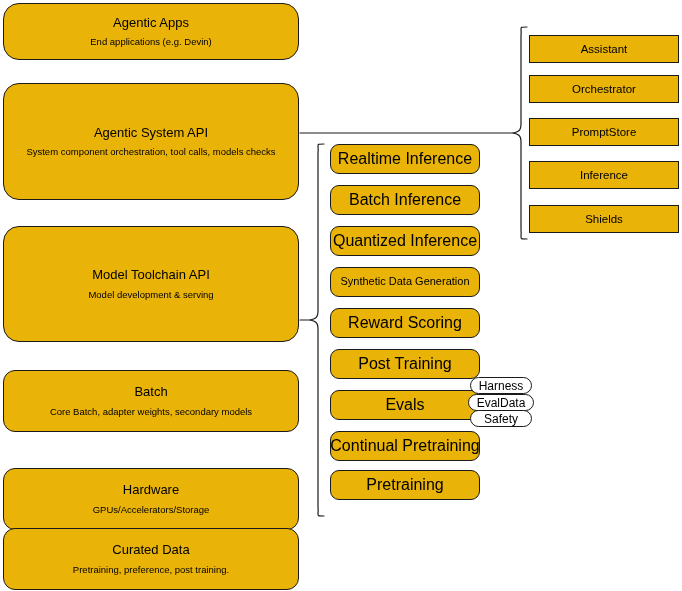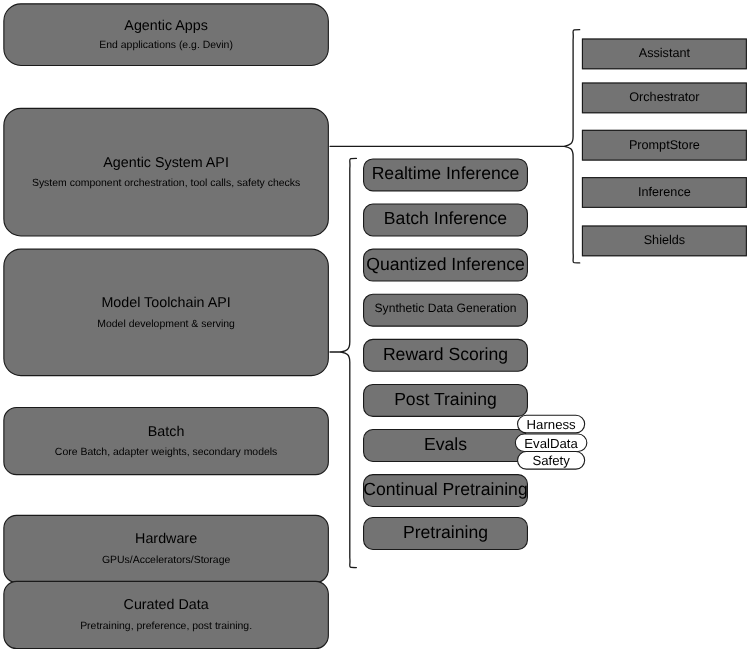--- a/index.html
+++ b/index.html
@@ -19,21 +19,21 @@
     position: absolute;
     left: 0; top: 0;
     width: 682px;
     height: 591px;
   }
   .box {
     position: absolute;
     box-sizing: border-box;
     border: 1.2px solid #1a1a1a;
     border-radius: 12px;
-    background: #737373;
+    background: #eab308;
     display: flex;
     flex-direction: column;
     align-items: center;
     justify-content: center;
     text-align: center;
     line-height: 1.25;
   }
   .box .title {
     font-size: 13px;
     color: #000;
@@ -127,23 +127,23 @@
              C 319 516 315 516 324 516"></path>
 
     <line x1="300" y1="320" x2="310" y2="320"></line>
   </svg>
 
   <div class="box stack-box tall" style="top:3px; height:57px;">
     <div class="title">Agentic Apps</div>
     <div class="subtitle">End applications (e.g. Devin)</div>
   </div>
 
-  <div class="box stack-box tall" style="top:98px; height:117px;text-align:center;">
+  <div class="box stack-box tall" style="top:83px; height:117px;text-align:center;">
     <div class="title">Agentic System API</div>
-    <div class="subtitle">System component orchestration, tool calls, safety checks</div>
+    <div class="subtitle">System component orchestration, tool calls, models checks</div>
   </div>
 
   <div class="box stack-box tall" style="top:226px; height:116px;">
     <div class="title">Model Toolchain API</div>
     <div class="subtitle">Model development &amp; serving</div>
   </div>
 
   <div class="box stack-box" style="top:370px; height:62px;">
     <div class="title">Batch</div>
     <div class="subtitle">Core Batch, adapter weights, secondary models</div>

